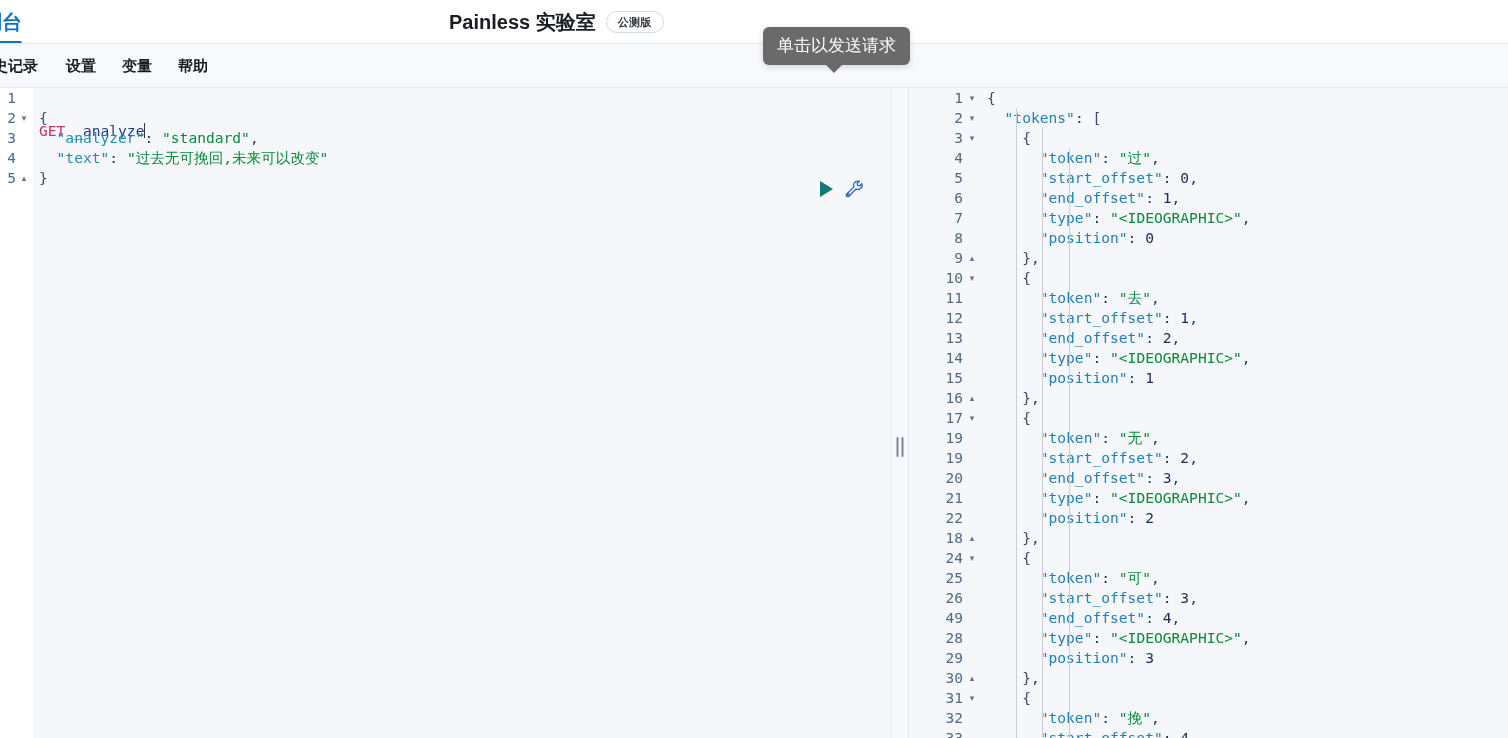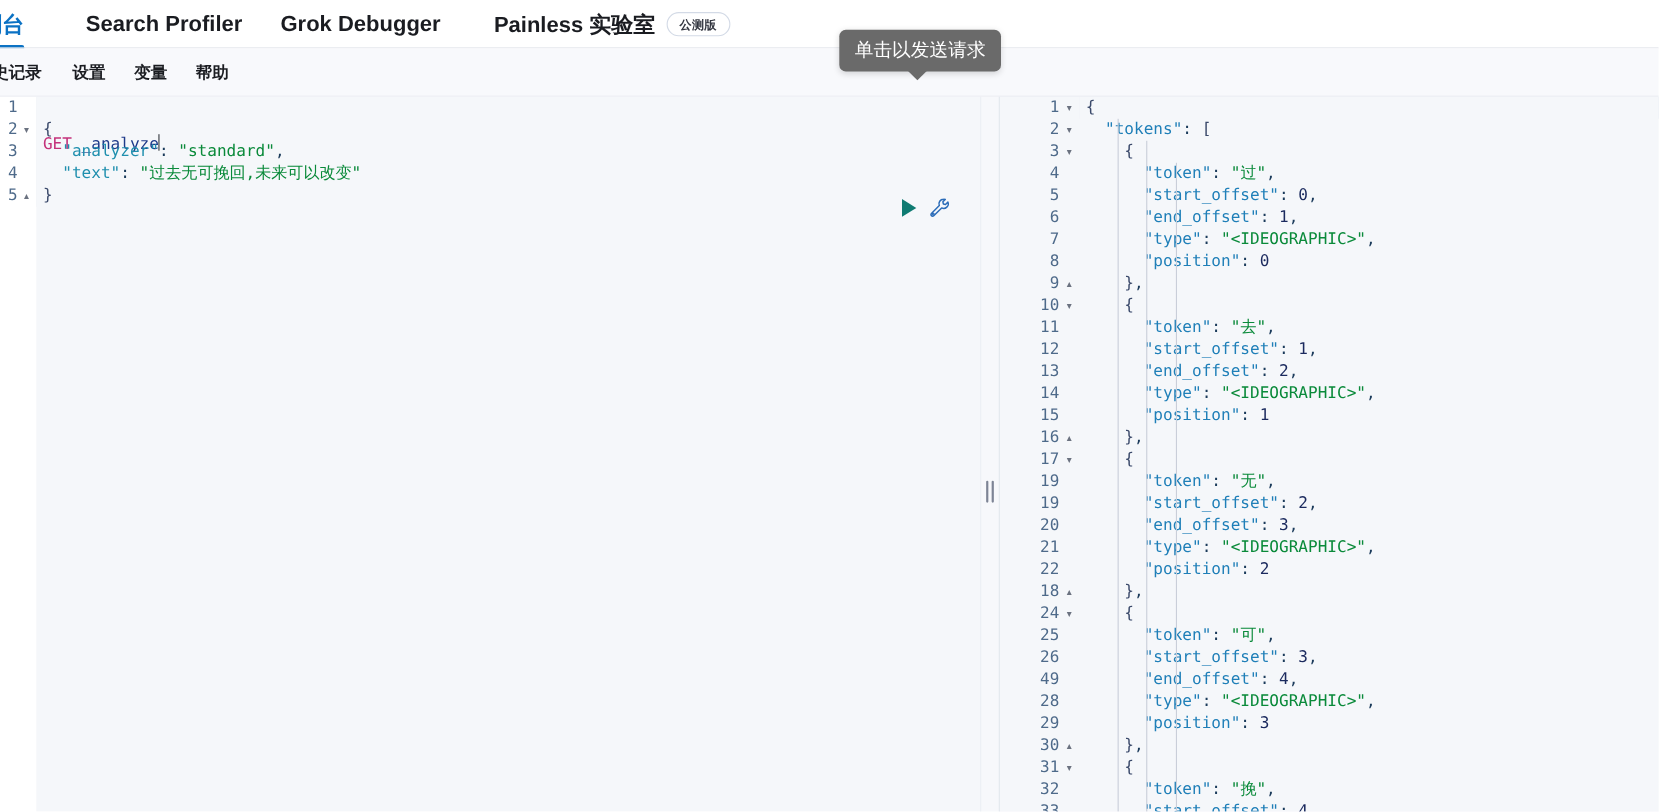--- a/index.html
+++ b/index.html
@@ -205,26 +205,20 @@
 </head>
 <body>
 
 <div id="app">
 
   <div class="topnav">
     <div class="topnav-inner" id="topnav-inner" style="position: relative; width: 1508px;">
         <div class="nav-tab active" style="position: absolute; left: -38px;">
           <span>控制台</span>
           <span class="underline"></span>
-        </div>
-        <div class="nav-tab" style="position: absolute; left: 78px;">
-          <span>Search Profiler</span>
-        </div>
-        <div class="nav-tab" style="position: absolute; left: 255px;">
-          <span>Grok Debugger</span>
         </div>
         <div class="nav-tab" style="position: absolute; left: 449px;">
           <span>Painless 实验室</span>
           <span class="nav-badge">公测版</span>
         </div>
       </div>
   </div>
   <div class="topnav-divider"></div>
 
   <div class="submenu">

